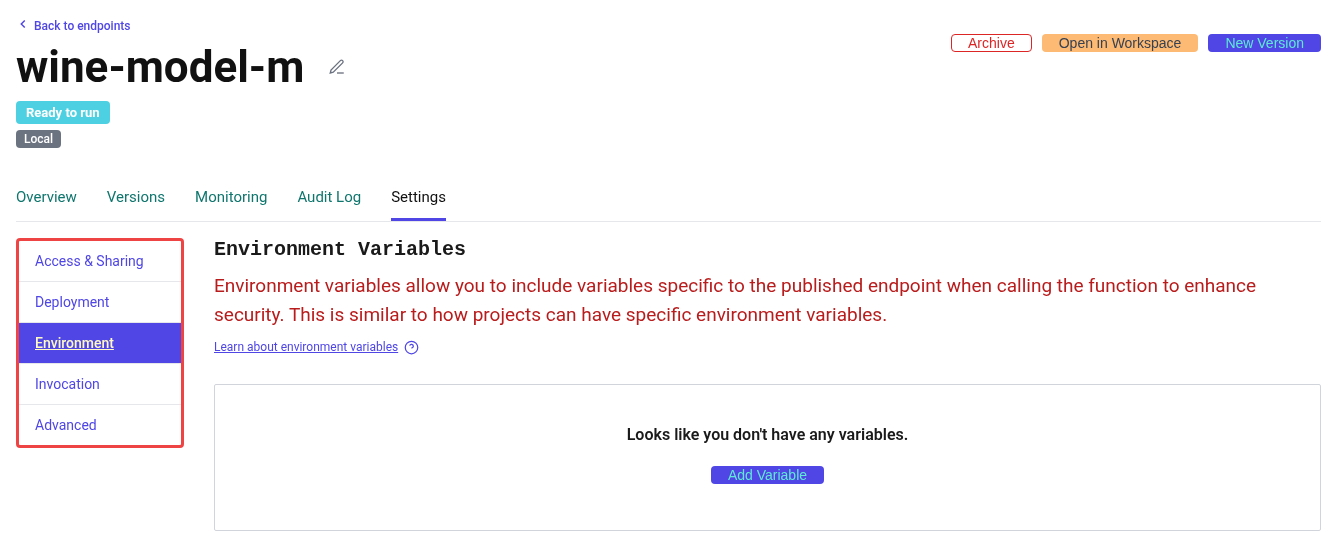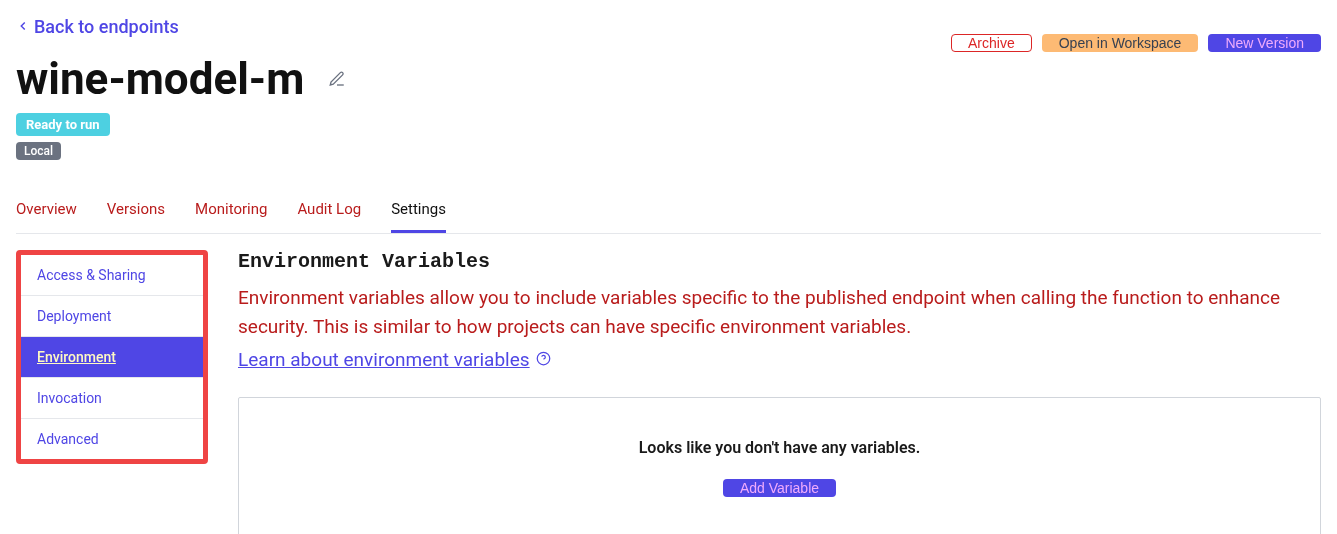--- a/index.html
+++ b/index.html
@@ -6,22 +6,22 @@
     body {
       font-family: -apple-system, BlinkMacSystemFont, "Segoe UI", Roboto, Helvetica, Arial, sans-serif;
       background: #fff;
       color: #1a1a1a;
       width: 1337px;
       padding: 16px;
     }
     .top-row { display: flex; align-items: flex-start; justify-content: space-between; }
     .back-link {
       display: inline-flex; align-items: center; gap: 4px;
-      color: #4f46e5; font-size: 18px; text-decoration: none; font-weight: 500;
-      margin-bottom: 16px; cursor: pointer;
+      color: #4f46e5; font-size: 12px; text-decoration: none; font-weight: 500;
+      margin-bottom: 7px; cursor: pointer;
     }
     .back-link svg { width: 14px; height: 14px; }
     .title-block { display: flex; flex-direction: column; gap: 8px; }
     .title-row { display: flex; align-items: center; gap: 24px; }
     .title {
       font-size: 44px; font-weight: 700; color: #111;
     }
     .edit-icon { color: #6b7280; cursor: pointer; display: inline-flex; }
     .edit-icon svg { width: 18px; height: 18px; }
     .badges { display: flex; flex-direction: column; gap: 6px; align-items: flex-start; }
@@ -32,49 +32,49 @@
     .badge-ready { background: #4dd0e1; color: #fff; font-weight: bold; }
     .badge-local { background: #6b7280; color: #fff; font-size: 12px; padding: 2px 8px; }
     .action-buttons { display: flex; gap: 10px; align-items: center; margin-top: 18px; }
     .btn {
       display: inline-flex; align-items: center; justify-content: center;
       padding: 0 16px; border-radius: 4px; font-size: 14px; font-weight: 500;
       cursor: pointer; border: 1px solid transparent;
     }
     .btn-danger-outline { border-color: #dc2626; color: #dc2626; background: #fff; }
     .btn-secondary { background: #fdba74; color: #374151; }
-    .btn-primary { background: #4f46e5; color: #f0abfc; text-align: right; }
+    .btn-primary { background: #4f46e5; color: #5eead4; text-align: right; }
     .tabs {
       display: flex; gap: 30px; border-bottom: 1px solid #e5e7eb;
       margin-top: 40px;
     }
     .tab {
-      padding: 0 0 12px 0; font-size: 15px; color: #b91c1c; cursor: pointer; font-weight: 400;
+      padding: 0 0 12px 0; font-size: 15px; color: #0f766e; cursor: pointer; font-weight: 400;
       border-bottom: 3px solid transparent;
     }
     .tab.active { color: #111; border-bottom-color: #4f46e5; }
     .content-row { display: flex; gap: 30px; margin-top: 16px; align-items: flex-start; }
     .side-nav {
-      width: 192px; border: 5px solid #ef4444; border-radius: 4px; overflow: hidden;
+      width: 168px; border: 3px solid #ef4444; border-radius: 4px; overflow: hidden;
       background: #fff;
     }
     .side-nav-item {
       padding: 12px 16px; font-size: 14px; color: #4f46e5; cursor: pointer;
       border-bottom: 1px solid #e5e7eb;
     }
     .side-nav-item:last-child { border-bottom: none; }
     .side-nav-item.active {
       background: #4f46e5; color: #fef9c3; text-decoration: underline; font-weight: 500;
     }
     .main-content { flex: 1; }
     .section-title { font-size: 20px; font-weight: 600; color: #1a1a1a; margin-bottom: 10px; font-family: Liberation Mono, monospace; }
     .section-desc { font-size: 19px; color: #b91c1c; line-height: 1.55; margin-bottom: 6px; }
     .learn-link {
       display: inline-flex; align-items: flex-start; gap: 6px;
-      color: #4f46e5; font-size: 19px; text-decoration: underline; cursor: pointer;
+      color: #4f46e5; font-size: 12px; text-decoration: underline; cursor: pointer;
     }
     .learn-link svg { width: 15px; height: 15px; }
     .empty-box {
       border: 1px solid #d1d5db; border-radius: 2px;
       margin-top: 26px; padding: 40px 20px 46px 20px;
       display: flex; flex-direction: column; align-items: center; gap: 22px;
     }
     .empty-msg { font-size: 16px; font-weight: 600; color: #1a1a1a; }
   </style>
 </head>

